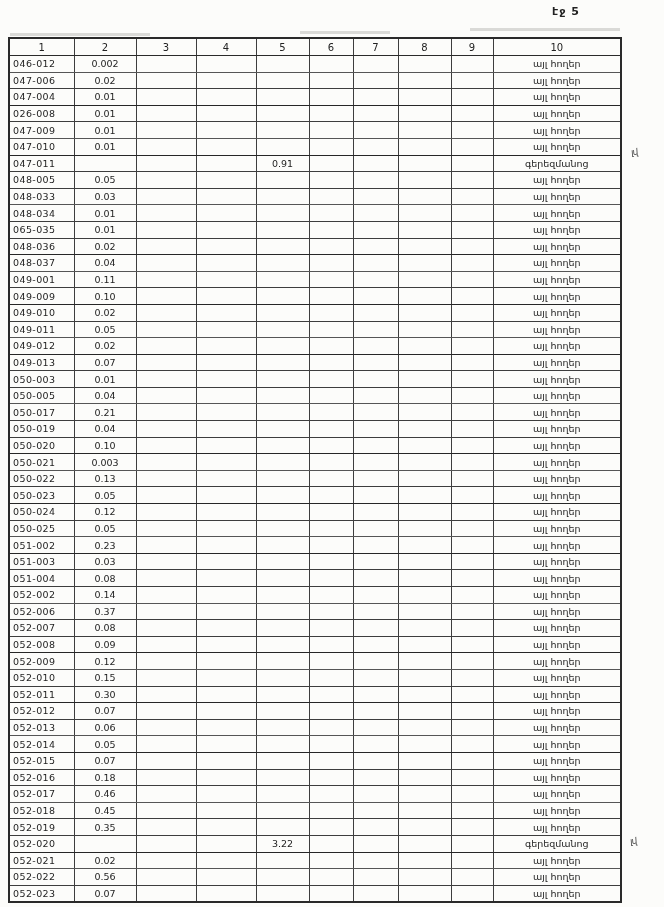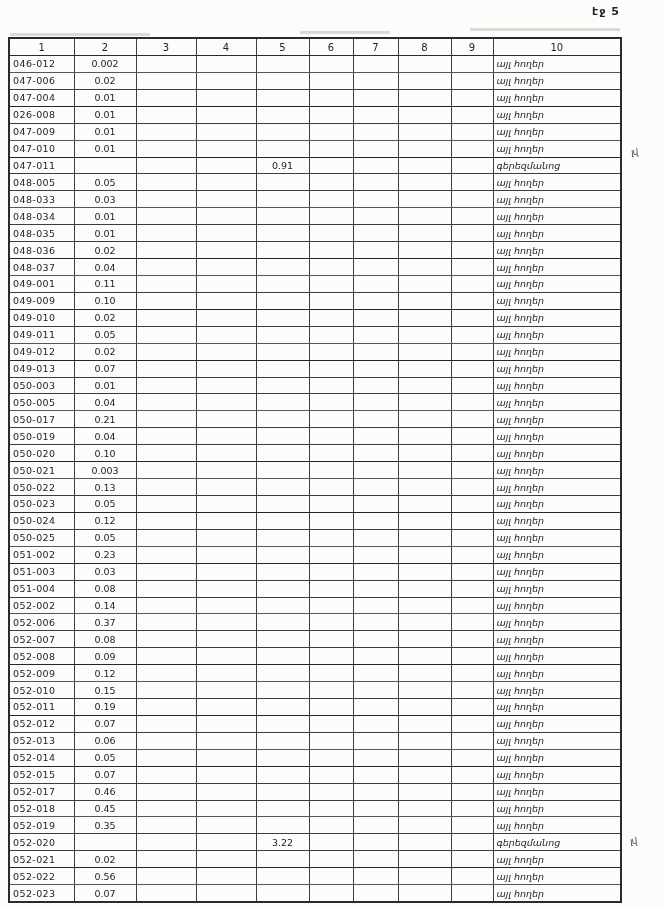--- a/index.html
+++ b/index.html
@@ -2,42 +2,42 @@
 <html><head>
 <meta charset="utf-8">
 <style>
   html,body { margin:0; padding:0; background:#e8e8e4; }
   .page {
     position:relative; width:664px; height:907px; margin:0 auto;
     background:#fcfcfa; overflow:hidden;
     font-family:"DejaVu Sans", sans-serif; color:#1f1f1f;
   }
   .page-number {
-    position:absolute; top:5px; left:592px;
+    position:absolute; top:5px; left:552px;
     font-size:11px; font-weight:bold; color:#222; letter-spacing:1px;
   }
   table.scan-table {
     position:absolute; left:8px; top:37px; width:612px; height:866px;
     border-collapse:collapse; table-layout:fixed;
     border:2px solid #2a2a2a;
   }
   .scan-table th, .scan-table td {
     border:1px solid #3d3d3d;
     overflow:hidden; white-space:nowrap;
     padding:0 3px; vertical-align:middle;
   }
   .scan-table thead th {
     height:16px; font-size:10px; font-weight:normal; text-align:center;
     border-bottom:1px solid #2a2a2a; color:#222;
   }
   .scan-table tbody tr { height:16.3px; }
   .scan-table tbody td { font-size:9.5px; color:#232323; }
   td.c-code { text-align:left; letter-spacing:0.4px;margin-top:22px; }
   td.c-num  { text-align:center; }
-  td.c-land { text-align:left; font-size:9.5px;font-style:italic; }
+  td.c-land { text-align:center; font-size:9.5px; }
   
   .scan-table tbody tr:nth-child(3n) td { border-bottom-color:#262626; }
   .scan-table tbody tr:nth-child(4n+1) td { border-bottom-color:#555; }
   .scan-table tbody tr:nth-child(7n) td { border-bottom-width:1.5px; }
   .margin-mark {
     position:absolute; font-size:9px; color:#4a4a4a;
     font-family:"DejaVu Sans", sans-serif; transform:rotate(-4deg);
     letter-spacing:-1px;
   }
   .mark-1 { left:631px; top:147px; }
@@ -200,21 +200,21 @@
           <td></td>
           <td></td>
           <td class="c-num"></td>
           <td></td>
           <td></td>
           <td></td>
           <td></td>
           <td class="c-land">այլ հողեր</td>
         </tr>
         <tr>
-          <td class="c-code">048-035</td>
+          <td class="c-code">065-035</td>
           <td class="c-num">0.01</td>
           <td></td>
           <td></td>
           <td class="c-num"></td>
           <td></td>
           <td></td>
           <td></td>
           <td></td>
           <td class="c-land">այլ հողեր</td>
         </tr>
@@ -537,21 +537,21 @@
           <td></td>
           <td class="c-num"></td>
           <td></td>
           <td></td>
           <td></td>
           <td></td>
           <td class="c-land">այլ հողեր</td>
         </tr>
         <tr>
           <td class="c-code">052-011</td>
-          <td class="c-num">0.19</td>
+          <td class="c-num">0.30</td>
           <td></td>
           <td></td>
           <td class="c-num"></td>
           <td></td>
           <td></td>
           <td></td>
           <td></td>
           <td class="c-land">այլ հողեր</td>
         </tr>
         <tr>
@@ -586,20 +586,32 @@
           <td class="c-num"></td>
           <td></td>
           <td></td>
           <td></td>
           <td></td>
           <td class="c-land">այլ հողեր</td>
         </tr>
         <tr>
           <td class="c-code">052-015</td>
           <td class="c-num">0.07</td>
+          <td></td>
+          <td></td>
+          <td class="c-num"></td>
+          <td></td>
+          <td></td>
+          <td></td>
+          <td></td>
+          <td class="c-land">այլ հողեր</td>
+        </tr>
+        <tr>
+          <td class="c-code">052-016</td>
+          <td class="c-num">0.18</td>
           <td></td>
           <td></td>
           <td class="c-num"></td>
           <td></td>
           <td></td>
           <td></td>
           <td></td>
           <td class="c-land">այլ հողեր</td>
         </tr>
         <tr>

